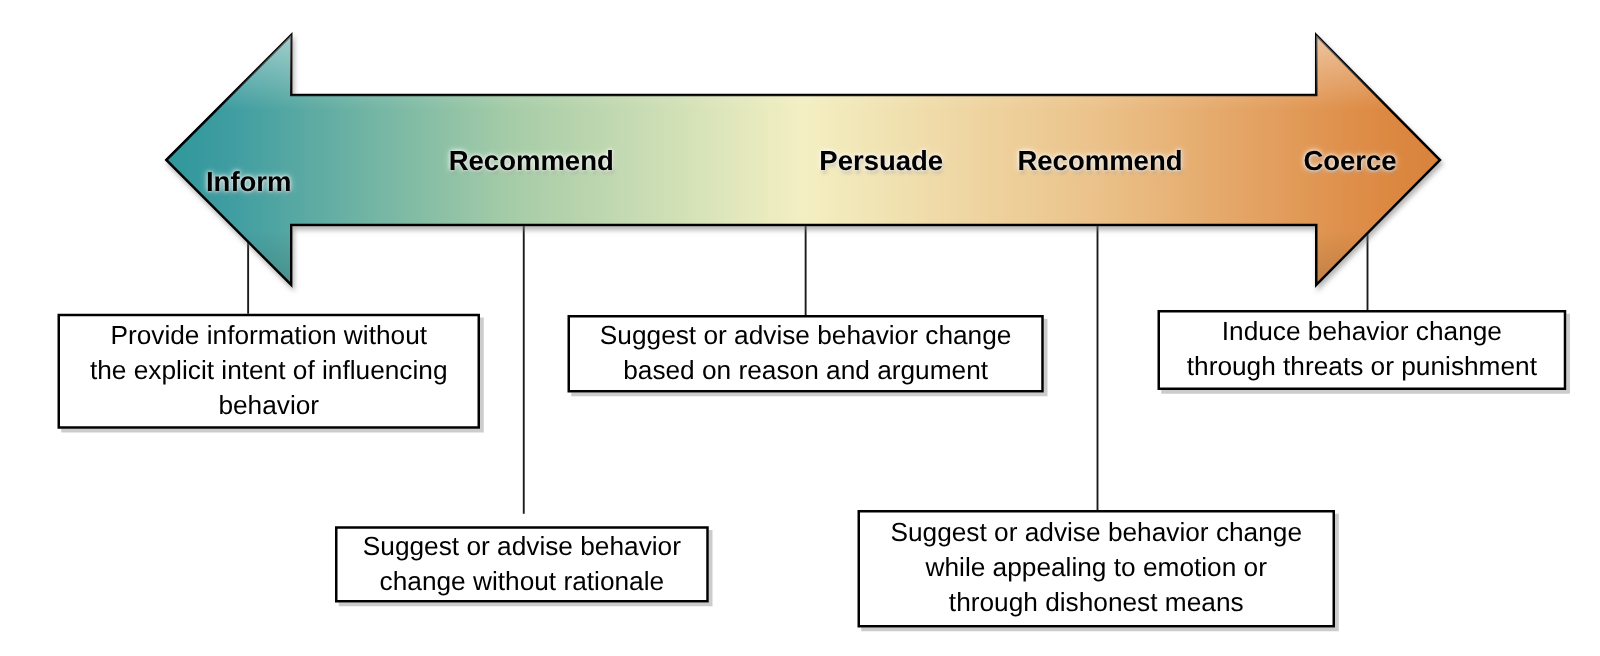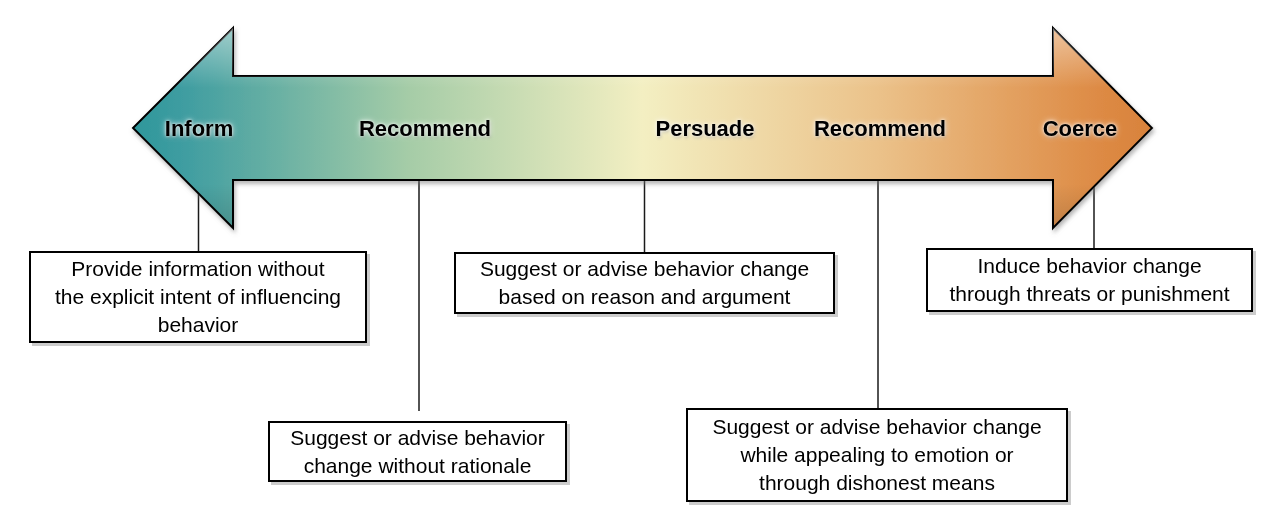--- a/index.html
+++ b/index.html
@@ -43,26 +43,26 @@
     display: flex;
     align-items: center;
     justify-content: center;
     text-align: center;
     font-size: 21px;
     line-height: 28px;
     color: #000;
     white-space: pre-line;
     padding: 2px 6px;
   }
-  .box-inform     { left: 29px;  top: 251px; width: 338px; height: 92px; }
+  .box-inform     { left: 46px;  top: 251px; width: 338px; height: 92px; }
   .box-recommend  { left: 268px; top: 409px; width: 299px; height: 61px; margin-top: 12px; }
   .box-persuade   { left: 454px; top: 252px; width: 381px; height: 62px; }
   .box-manipulate { left: 686px; top: 408px; width: 382px; height: 94px; }
   .box-coerce     { left: 926px; top: 248px; width: 327px; height: 64px; }
-  .lbl-inform     { left: 199px; }
+  .lbl-inform     { left: 199px; margin-top: 17px; }
   .lbl-recommend  { left: 425px; }
   .lbl-persuade   { left: 657px; margin-left: 48px; }
   .lbl-manipulate { left: 880px; }
   .lbl-coerce     { left: 1080px; }
 </style>
 </head>
 <body>
 
 <div class="canvas">
 

